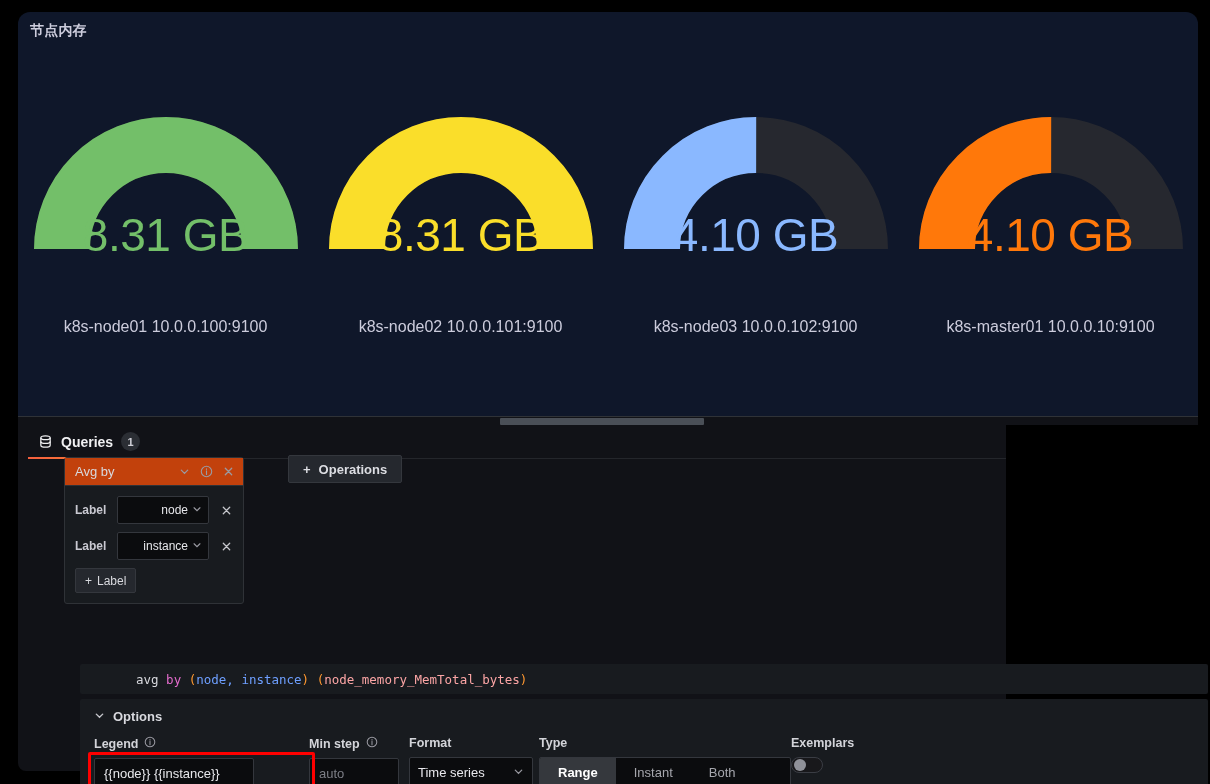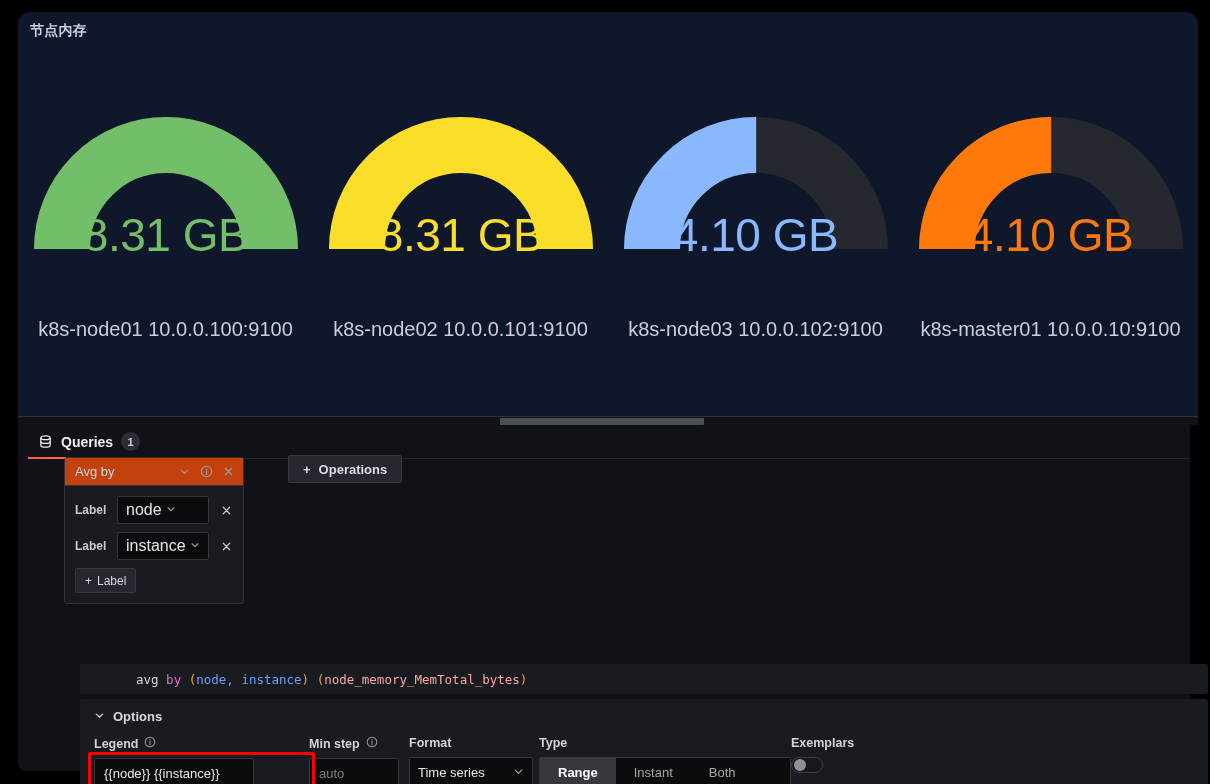--- a/index.html
+++ b/index.html
@@ -32,37 +32,37 @@
     width: 290px; display: flex; flex-direction: column; align-items: center;
   }
   .gauge-arc { position: relative; width: 268px; height: 200px; }
   .gauge-arc svg { display: block; }
   .gauge-value {
     position: absolute; left: 0; right: 0; bottom: 6px;
     text-align: center; font-size: 46px; font-weight: 400;
     line-height: 1; letter-spacing: -0.5px;
   }
   .gauge-label {
-    margin-top: 54px; font-size: 20px; color: #ccccdc; font-weight: 500;
+    margin-top: 54px; font-size: 16px; color: #ccccdc; font-weight: 500;
     white-space: nowrap;
   }
 
   
   .splitter {
     position: absolute; left: 18px; top: 416px; width: 1180px; height: 9px;
     background: #111217; border-top: 1px solid #2f3237;
   }
   .splitter-handle {
     position: absolute; left: 482px; top: 1px; width: 204px; height: 7px;
     background: #4a4f57; border-radius: 1px;
   }
 
   
   .editor {
-    position: absolute; left: 18px; top: 425px; width: 1172px; height: 346px;
+    position: absolute; left: 18px; top: 425px; width: 988px; height: 346px;
     background: #111217;
     border-radius: 0 0 8px 8px;
   }
 
   .tabbar {
     position: relative; height: 34px; margin-left: 10px;
     display: flex; align-items: flex-start; gap: 4px;
     border-bottom: 1px solid #24262b;
   }
   .tab {
@@ -103,22 +103,22 @@
     width: 18px; height: 18px; display: inline-flex;
     align-items: center; justify-content: center;
     color: #8e8e95; font-size: 12px; cursor: pointer;
   }
   .op-body { padding: 10px 8px 10px 10px; }
   .label-row { display: flex; align-items: center; gap: 8px; margin-bottom: 8px; }
   .label-row .lbl { font-size: 12px; color: #c9c9d1; font-weight: 600; width: 34px; }
   .select {
     width: 92px; height: 28px; background: #0b0c0e;
     border: 1px solid #34373d; border-radius: 2px;
-    display: flex; align-items: center; justify-content: flex-start;
-    padding: 0 6px 0 8px; font-size: 16px; color: #e6e6ea; cursor: pointer;
+    display: flex; align-items: center; justify-content: flex-end;
+    padding: 0 6px 0 8px; font-size: 12px; color: #e6e6ea; cursor: pointer;
   }
   .select .chev { color: #9a9aa2; font-size: 10px; margin-left:4px; }
   .add-label-btn {
     display: inline-flex; align-items: center; gap: 5px;
     height: 25px; padding: 0 9px;
     background: #25282e; border: 1px solid #34373d; border-radius: 2px;
     font-size: 12px; color: #d8d9de; font-weight: 500; cursor: pointer;
   }
   .operations-btn {
     position: absolute; left: 238px; top: -12px;

